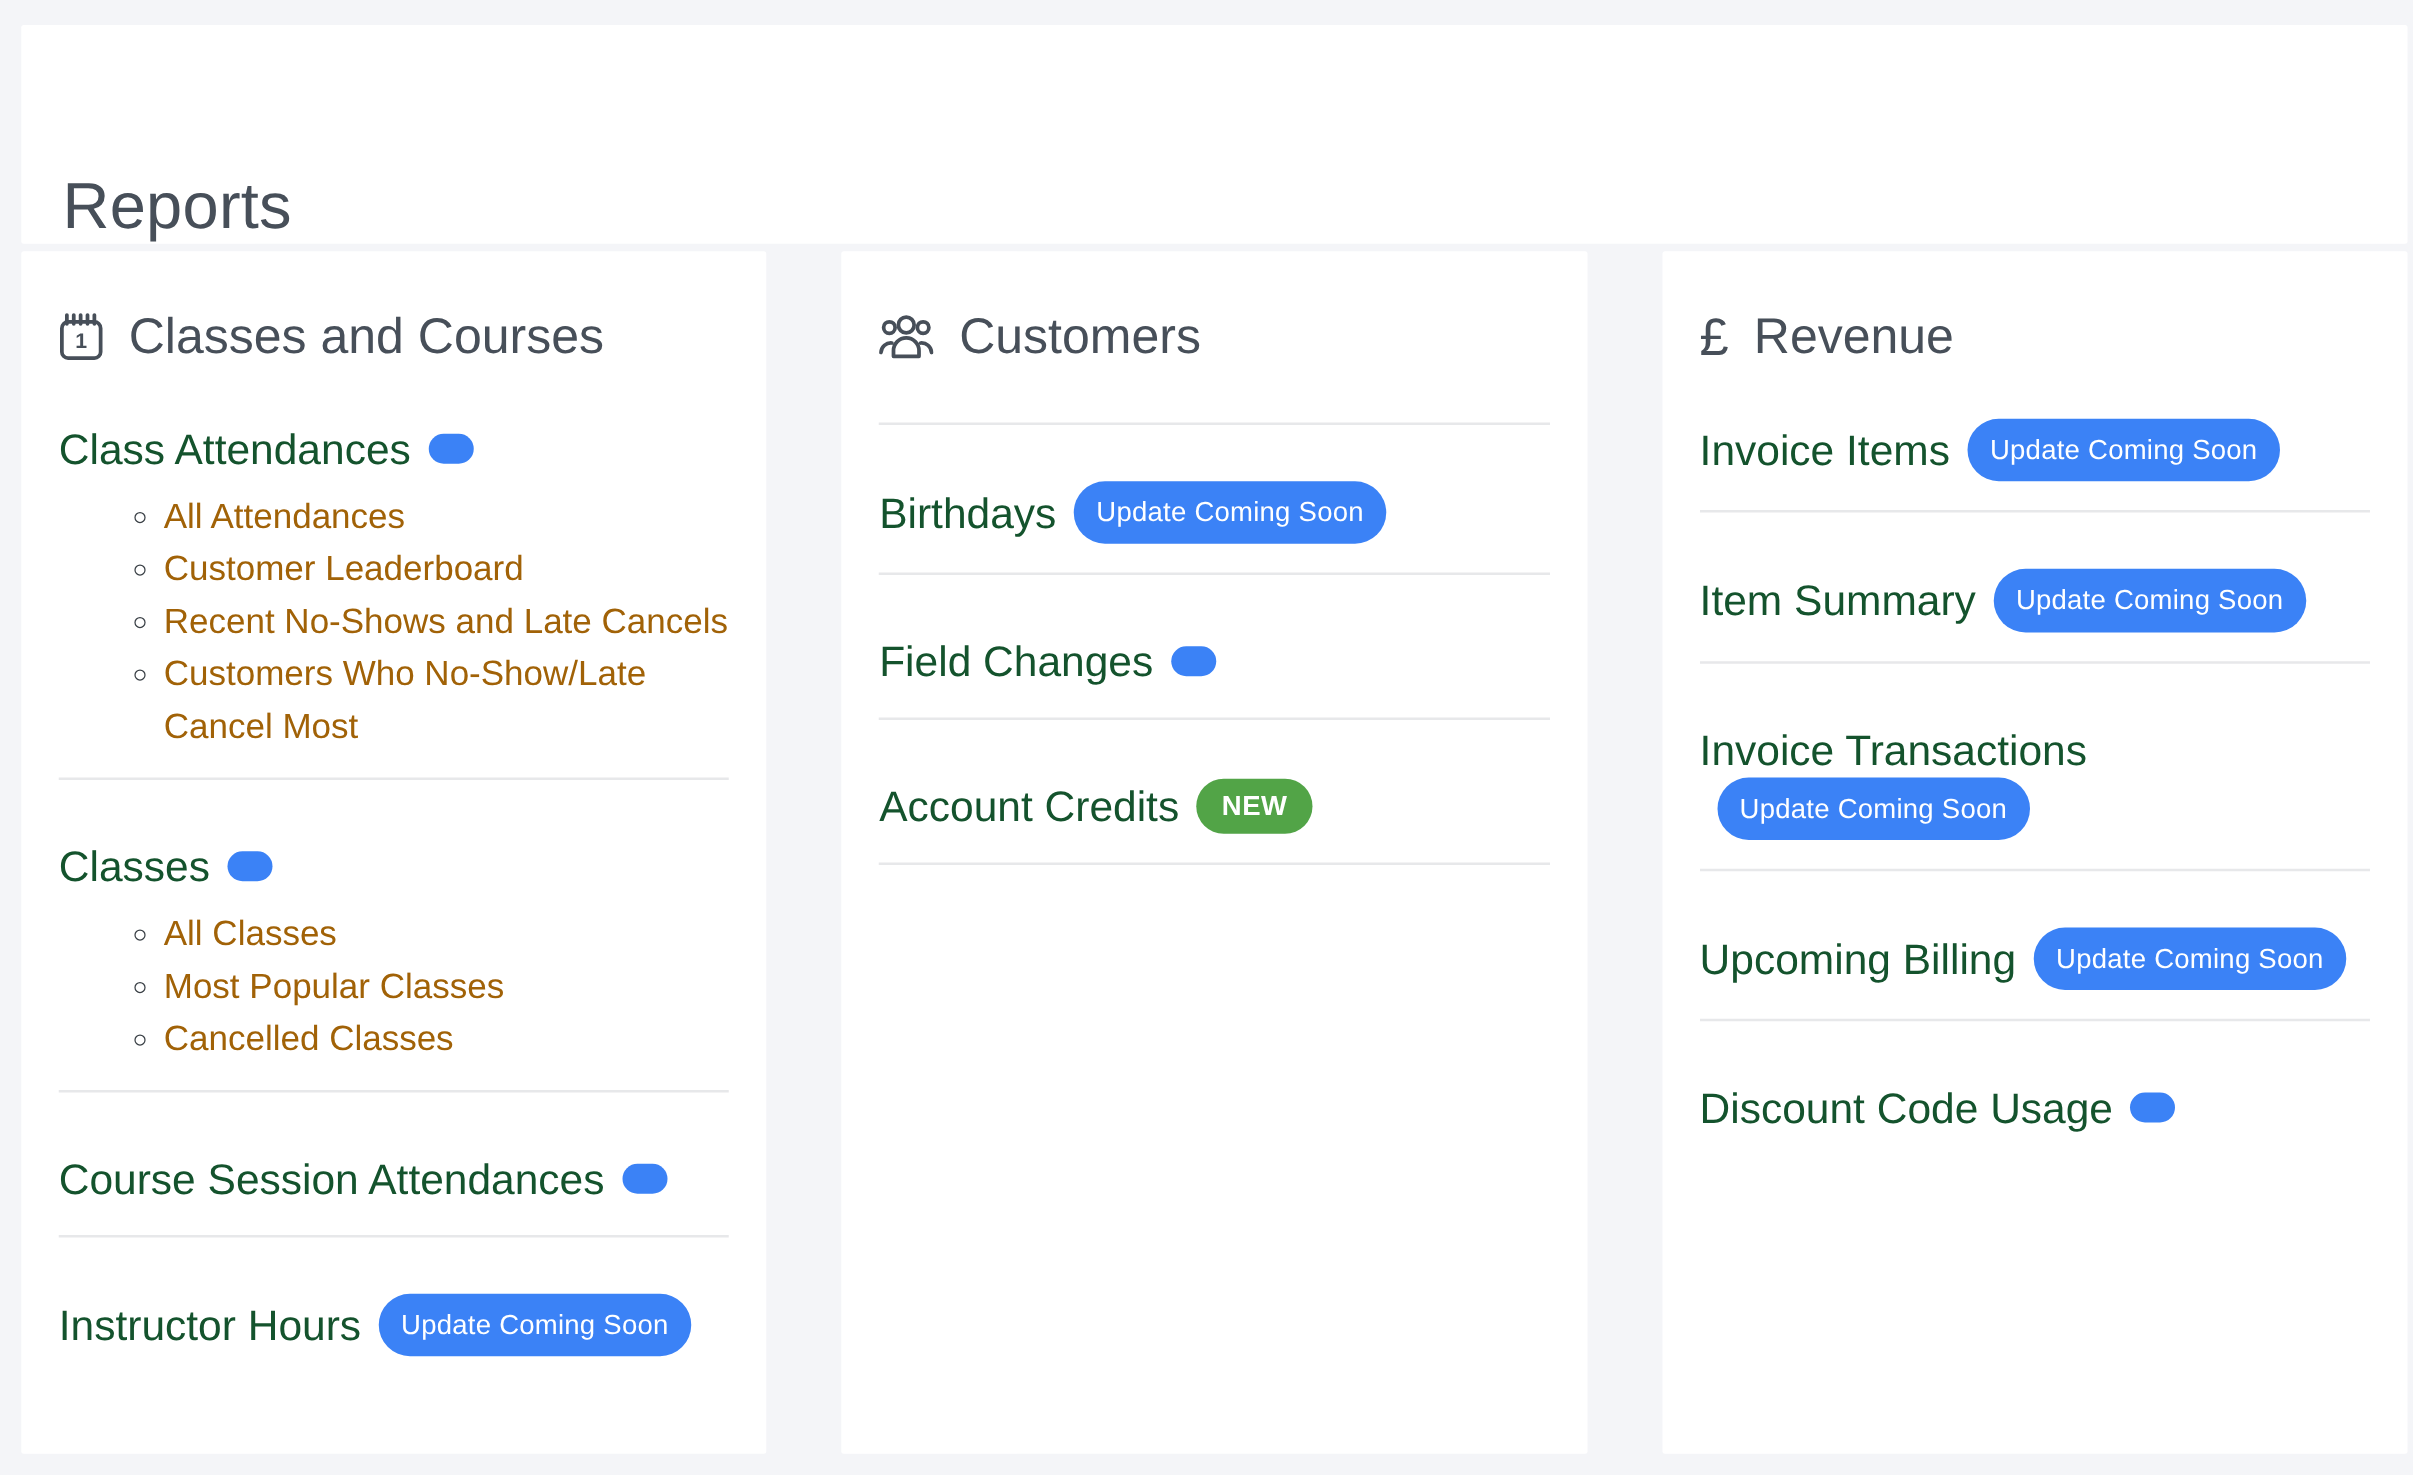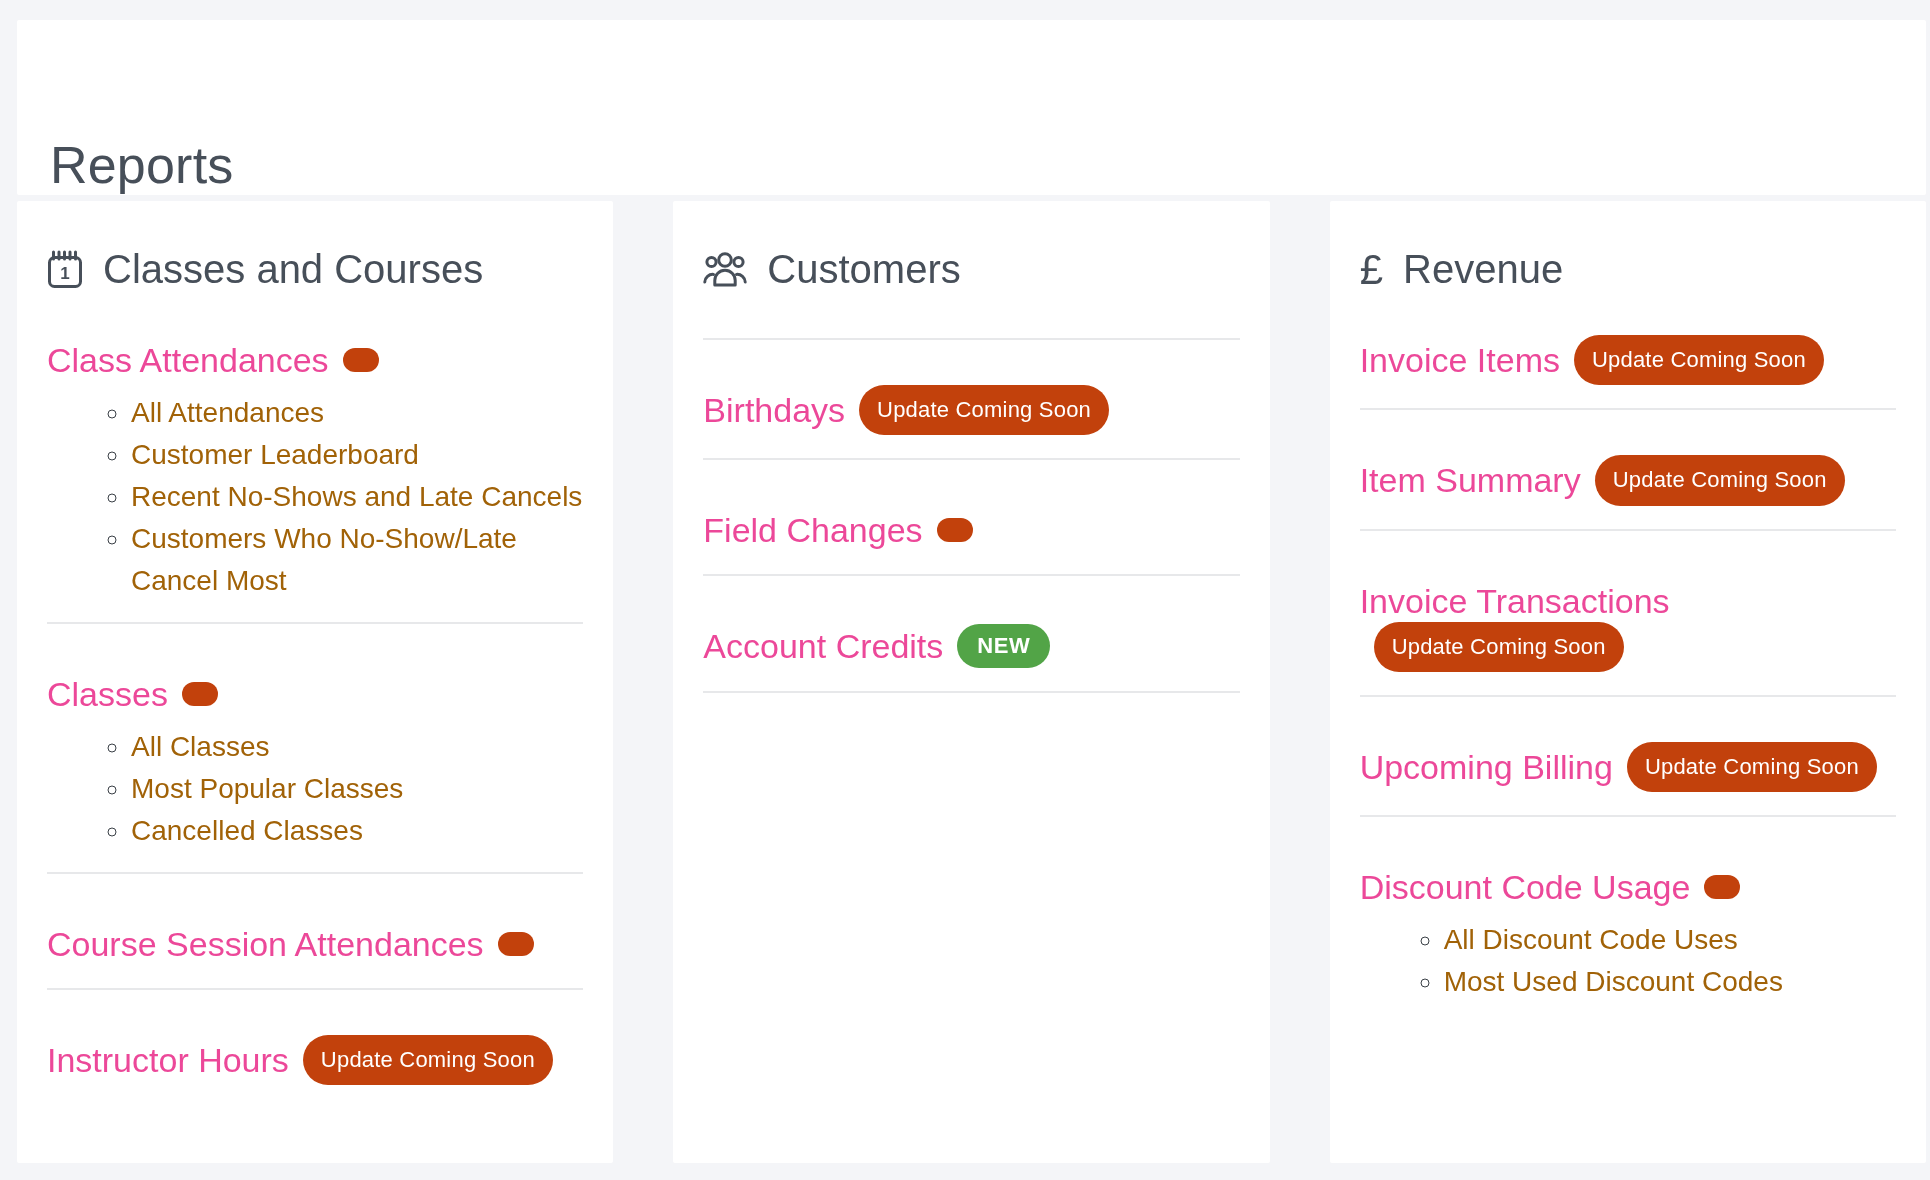--- a/index.html
+++ b/index.html
@@ -31,25 +31,25 @@
 
   .col-header {
     display:flex; align-items:center; gap:20px;
     margin:0 0 46px; font-size:40px; font-weight:400; color:#474f59;
   }
   .col-icon { display:inline-flex; align-items:center; justify-content:center; flex:0 0 auto; }
   .col-icon svg { display:block; }
   .pound-glyph { font-size:42px; font-weight:400; color:#474f59; line-height:1; }
 
   .group-heading { margin:0; font-size:34px; font-weight:500; line-height:1.35; }
-  .group-link { color:#ec4899; text-decoration:none; cursor:pointer; }
+  .group-link { color:#14532d; text-decoration:none; cursor:pointer; }
 
   .badge {
     display:inline-block; vertical-align:middle; position:relative; top:-3px;
-    background:#c2410c; color:#ffffff;
+    background:#3b82f6; color:#ffffff;
     font-size:22px; font-weight:400; line-height:1.2;
     padding:12px 18px; border-radius:26px; margin-left:14px;
     white-space:nowrap; letter-spacing:.2px;
   }
   .badge.new { background:#52a447; font-weight:700; padding:9px 20px; letter-spacing:.5px; }
 
   .sub-links { margin:8px 0 0; padding-left:84px; list-style:circle; }
   .sub-links li { font-size:28px; line-height:42px; color:#3a4046; }
   .sub-links li::marker { color:#3a4046; }
   .sub-link { color:#a16207; text-decoration:none; cursor:pointer; }
@@ -168,21 +168,17 @@
 
   </div>
           <hr class="divider">
           <div class="group">
     <h3 class="group-heading"><a class="group-link">Upcoming Billing</a><span class="badge">Update Coming Soon</span></h3>
 
   </div>
           <hr class="divider">
           <div class="group">
     <h3 class="group-heading"><a class="group-link">Discount Code Usage</a><span class="badge" hidden=""></span></h3>
-    <ul class="sub-links">
-              <li><a class="sub-link">All Discount Code Uses</a></li>
-              <li><a class="sub-link">Most Used Discount Codes</a></li>
-            </ul>
   </div>
         </div>
   </section>
     </main>
 </div>
 
 </body></html>

